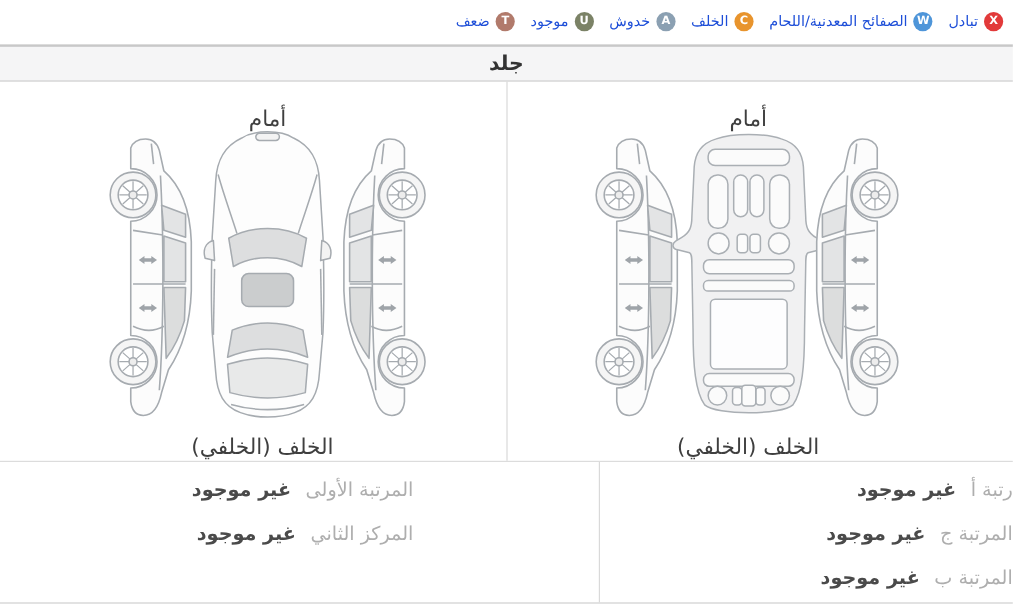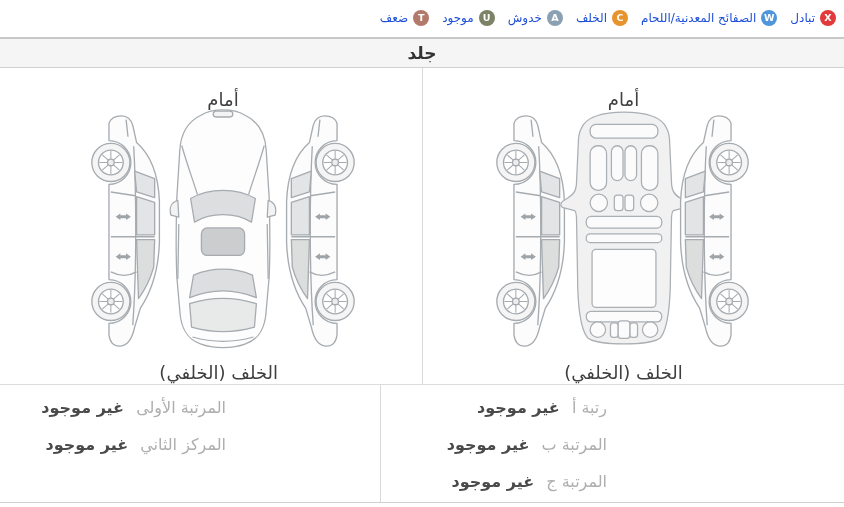--- a/index.html
+++ b/index.html
@@ -25,21 +25,21 @@
            border-bottom:1px solid #dcdcdc;box-sizing:content-box;}
   .col{flex:1;position:relative;}
   .col-main{border-left:1px solid #d9d9d9;}
   .dir-label{position:absolute;text-align:center;font-size:18px;color:#3f3f3f;white-space:nowrap;}
   .svg-abs{position:absolute;}
 
   
   .bottom{position:absolute;top:385px;left:0;width:844px;height:118px;display:flex;
           border-bottom:1px solid #cfcfcf;box-sizing:border-box;}
   .bcol{flex:1;box-sizing:border-box;padding-top:15px;}
-  .bcol-main{border-left:1px solid #d9d9d9;padding-right:237px;}
+  .bcol-main{border-left:1px solid #d9d9d9;}
   .bcol-skin{padding-right:154px;}
   .grade-row{margin-bottom:22px;line-height:15px;font-size:16px;white-space:nowrap;}
   .g-label{color:#aeaeae;margin-left:7px;}
   .g-value{color:#4a4a4a;font-weight:bold;}
 
   svg{display:block;}
   .defs-holder{position:absolute;width:0;height:0;overflow:hidden;}
 </style>
 </head>
 <body>
@@ -183,27 +183,27 @@
     </section>
   </div>
 
   <div class="bottom">
     <section class="bcol bcol-main">
       <div class="grade-row">
         <span class="g-label">رتبة أ</span>
         <span class="g-value">غير موجود</span>
       </div>
       <div class="grade-row">
+        <span class="g-label">المرتبة ج</span>
+        <span class="g-value">غير موجود</span>
+      </div>
+      <div class="grade-row">
         <span class="g-label">المرتبة ب</span>
         <span class="g-value">غير موجود</span>
       </div>
-      <div class="grade-row">
-        <span class="g-label">المرتبة ج</span>
-        <span class="g-value">غير موجود</span>
-      </div>
     </section>
 
     <section class="bcol bcol-skin">
       <div class="grade-row">
         <span class="g-label">المرتبة الأولى</span>
         <span class="g-value">غير موجود</span>
       </div>
       <div class="grade-row">
         <span class="g-label">المركز الثاني</span>
         <span class="g-value">غير موجود</span>

